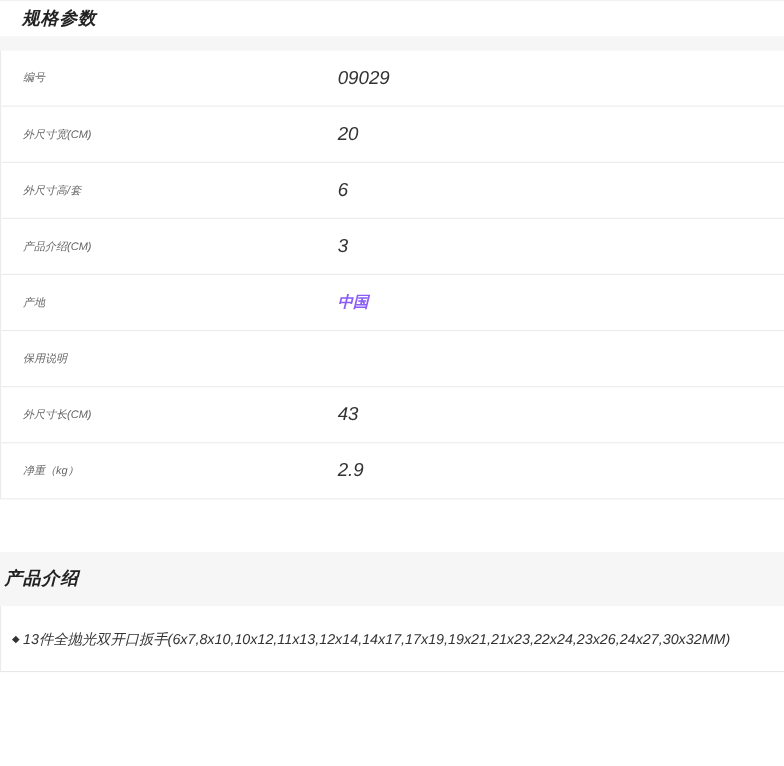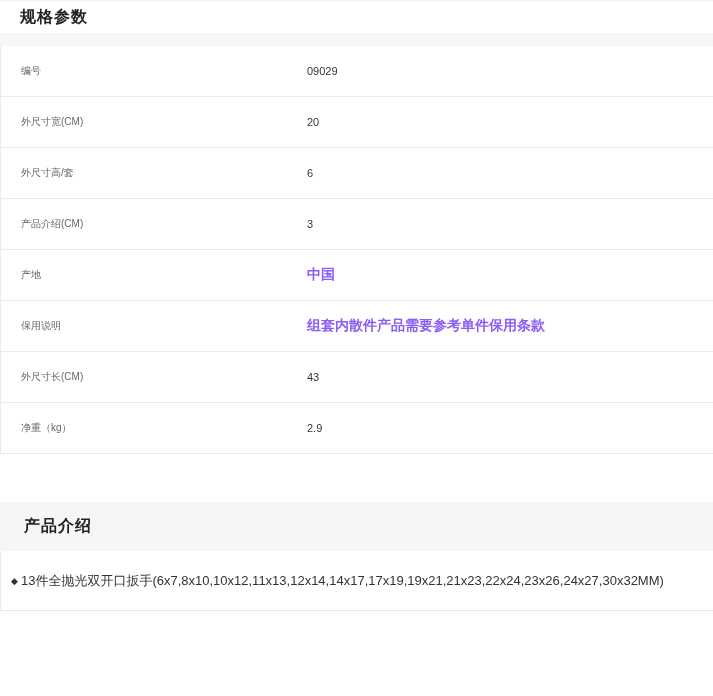--- a/index.html
+++ b/index.html
@@ -1,15 +1,15 @@
 <!DOCTYPE html>
 <html><head>
 <meta charset="utf-8">
 <style>
-  * { box-sizing: border-box; margin: 0; padding: 0; }
+  * { box-sizing: border-box; margin: 0; padding: 0; font-style: italic; }
   html, body {
     width: 713px;
     height: 696px;
     background: #ffffff;
     font-family: "Liberation Sans", "DejaVu Sans", sans-serif;
     overflow: hidden;
   }
   .page { width: 713px; height: 696px; background: #fff; }
 
   
@@ -45,39 +45,39 @@
     transform: translateY(-50%);
     font-size: 10px;
     color: #666666;
     white-space: nowrap;
   }
   .spec-value {
     position: absolute;
     left: 306px;
     top: 50%;
     transform: translateY(-50%);
-    font-size: 11px;
+    font-size: 17px;
     color: #333333;
     white-space: nowrap;
   }
   .spec-value.bold {
     font-weight: bold;
     font-size: 14px;
     color: #8b5cf6;
   }
 
   .section-gap { height: 48px; background: #ffffff; }
 
   
   .intro-band {
     height: 49px;
     background: #f6f6f6;
     display: flex;
     align-items: center;
-    padding-left: 24px;
+    padding-left: 4px;
   }
   .intro-body {
     height: 60px;
     padding: 21px 10px 0 10px;
     border-left: 1px solid #ebebeb;
     border-bottom: 1px solid #e7e7e7;
     font-size: 13px;
     color: #333333;
     white-space: nowrap;
   }
@@ -116,21 +116,20 @@
         <div class="spec-row">
           <span class="spec-label">产品介绍(CM)</span>
           <span class="spec-value">3</span>
         </div>
         <div class="spec-row">
           <span class="spec-label">产地</span>
           <span class="spec-value bold">中国</span>
         </div>
         <div class="spec-row">
           <span class="spec-label">保用说明</span>
-          <span class="spec-value bold">组套内散件产品需要参考单件保用条款</span>
         </div>
         <div class="spec-row">
           <span class="spec-label">外尺寸长(CM)</span>
           <span class="spec-value">43</span>
         </div>
         <div class="spec-row">
           <span class="spec-label">净重（kg）</span>
           <span class="spec-value">2.9</span>
         </div>
       </div>

